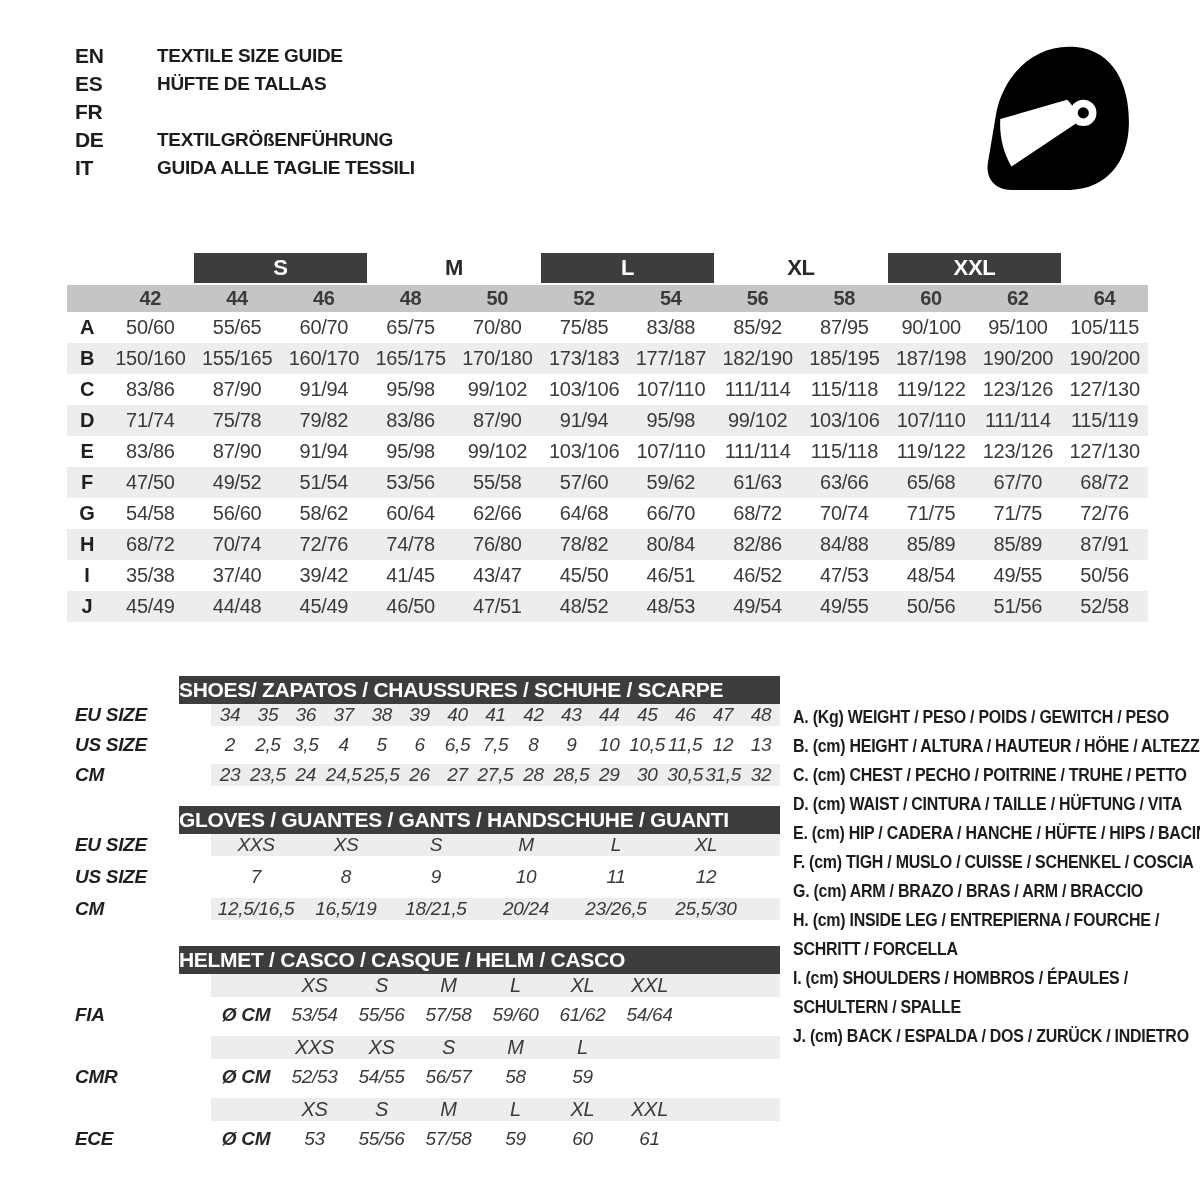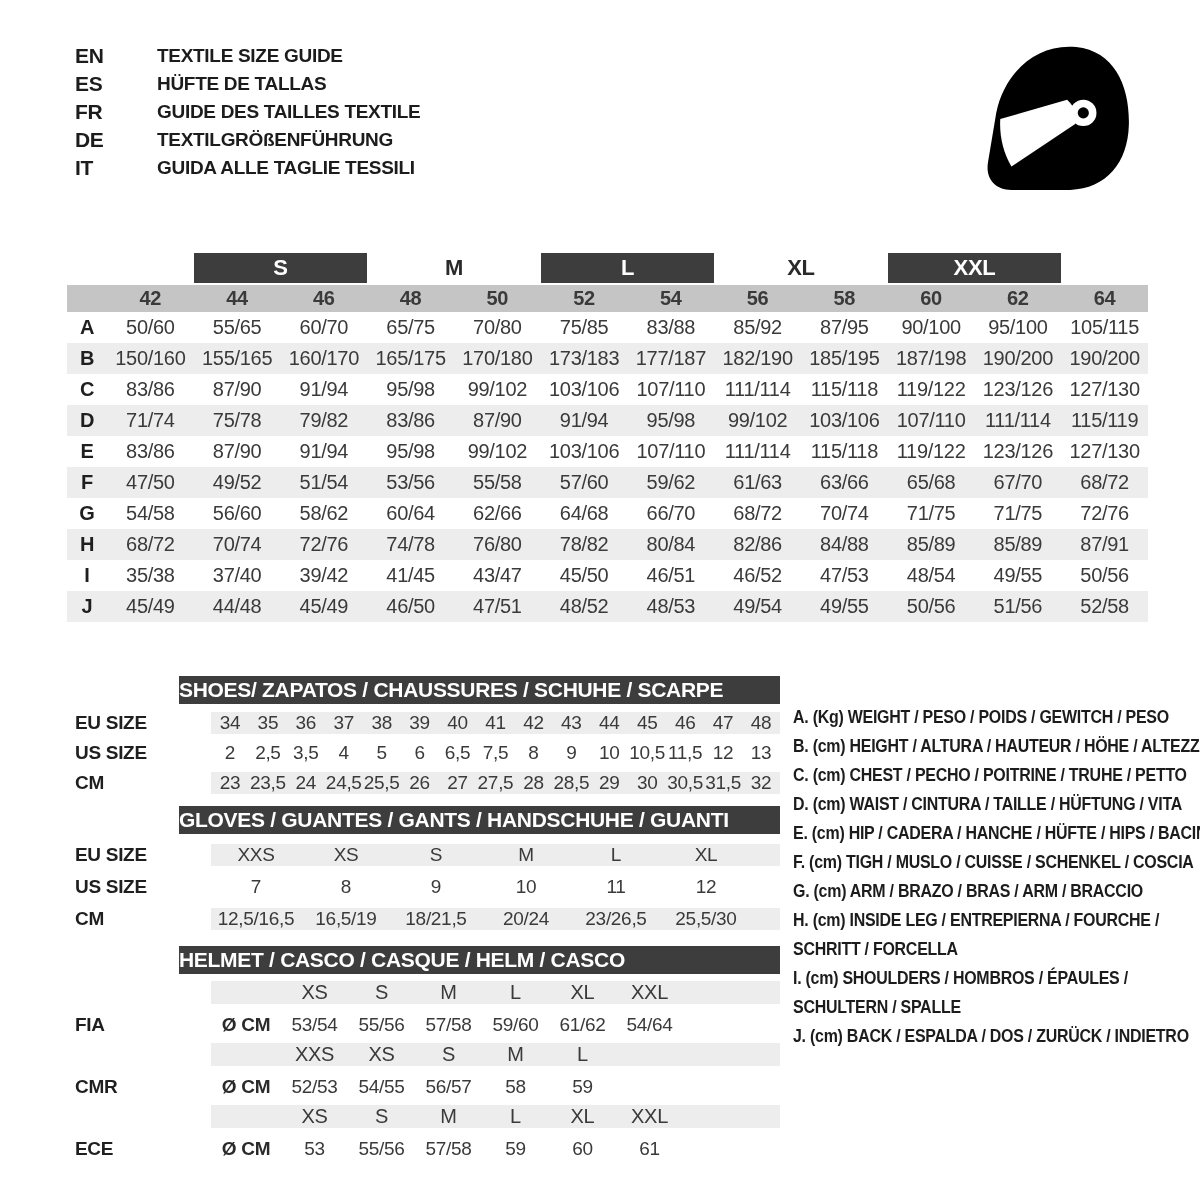--- a/index.html
+++ b/index.html
@@ -34,21 +34,21 @@
   .mt-val { font-size:20px; font-weight:400; color:#3a3a3a; white-space:nowrap; }
 
   
   .lower-table { left:67px; width:713px; }
   #shoes-table  { top:676px; }
   #gloves-table { top:806px; }
   #helmet-table { top:946px; }
   .tbl-header { margin-left:112px; height:28px; line-height:28px; background:#3d3d3d;
                 color:#ffffff; font-size:21px; font-weight:700; 
                 white-space:nowrap; box-sizing:border-box; }
-  .lt-row { display:flex; align-items:flex-end; }
+  .lt-row { display:flex; align-items:flex-start;font-style:italic; }
   .lt-label { width:112px; font-size:19px; font-weight:700; color:#1f1f1f;
               display:flex; align-items:center; padding-left:8px; box-sizing:border-box; }
   .lt-values { flex:1; display:grid; align-items:center; text-align:center;margin-left:32px; }
   .lt-values.striped { background:#ededed; }
   .lt-val { font-size:19px; font-weight:400; color:#3a3a3a; white-space:nowrap; }
   .lt-size { font-size:20px; font-weight:400; color:#3a3a3a; }
   .grid-shoes  { grid-template-columns:repeat(15,1fr); }
   .grid-gloves { grid-template-columns:repeat(6,90px); }
   .grid-helmet { grid-template-columns:70px repeat(6,67px); }
   .diam { font-weight:700; color:#2a2a2a; } .h30 { height:30px; } .h32 { height:32px; }
@@ -66,21 +66,20 @@
     <div class="lang-row">
       <div class="lang-code">EN</div>
       <div class="lang-title">TEXTILE SIZE GUIDE</div>
     </div>
     <div class="lang-row">
       <div class="lang-code">ES</div>
       <div class="lang-title">HÜFTE DE TALLAS</div>
     </div>
     <div class="lang-row">
       <div class="lang-code">FR</div>
-      <div class="lang-title">GUIDE DES TAILLES TEXTILE</div>
     </div>
     <div class="lang-row">
       <div class="lang-code">DE</div>
       <div class="lang-title">TEXTILGRÖßENFÜHRUNG</div>
     </div>
     <div class="lang-row">
       <div class="lang-code">IT</div>
       <div class="lang-title">GUIDA ALLE TAGLIE TESSILI</div>
     </div>
   </div>

